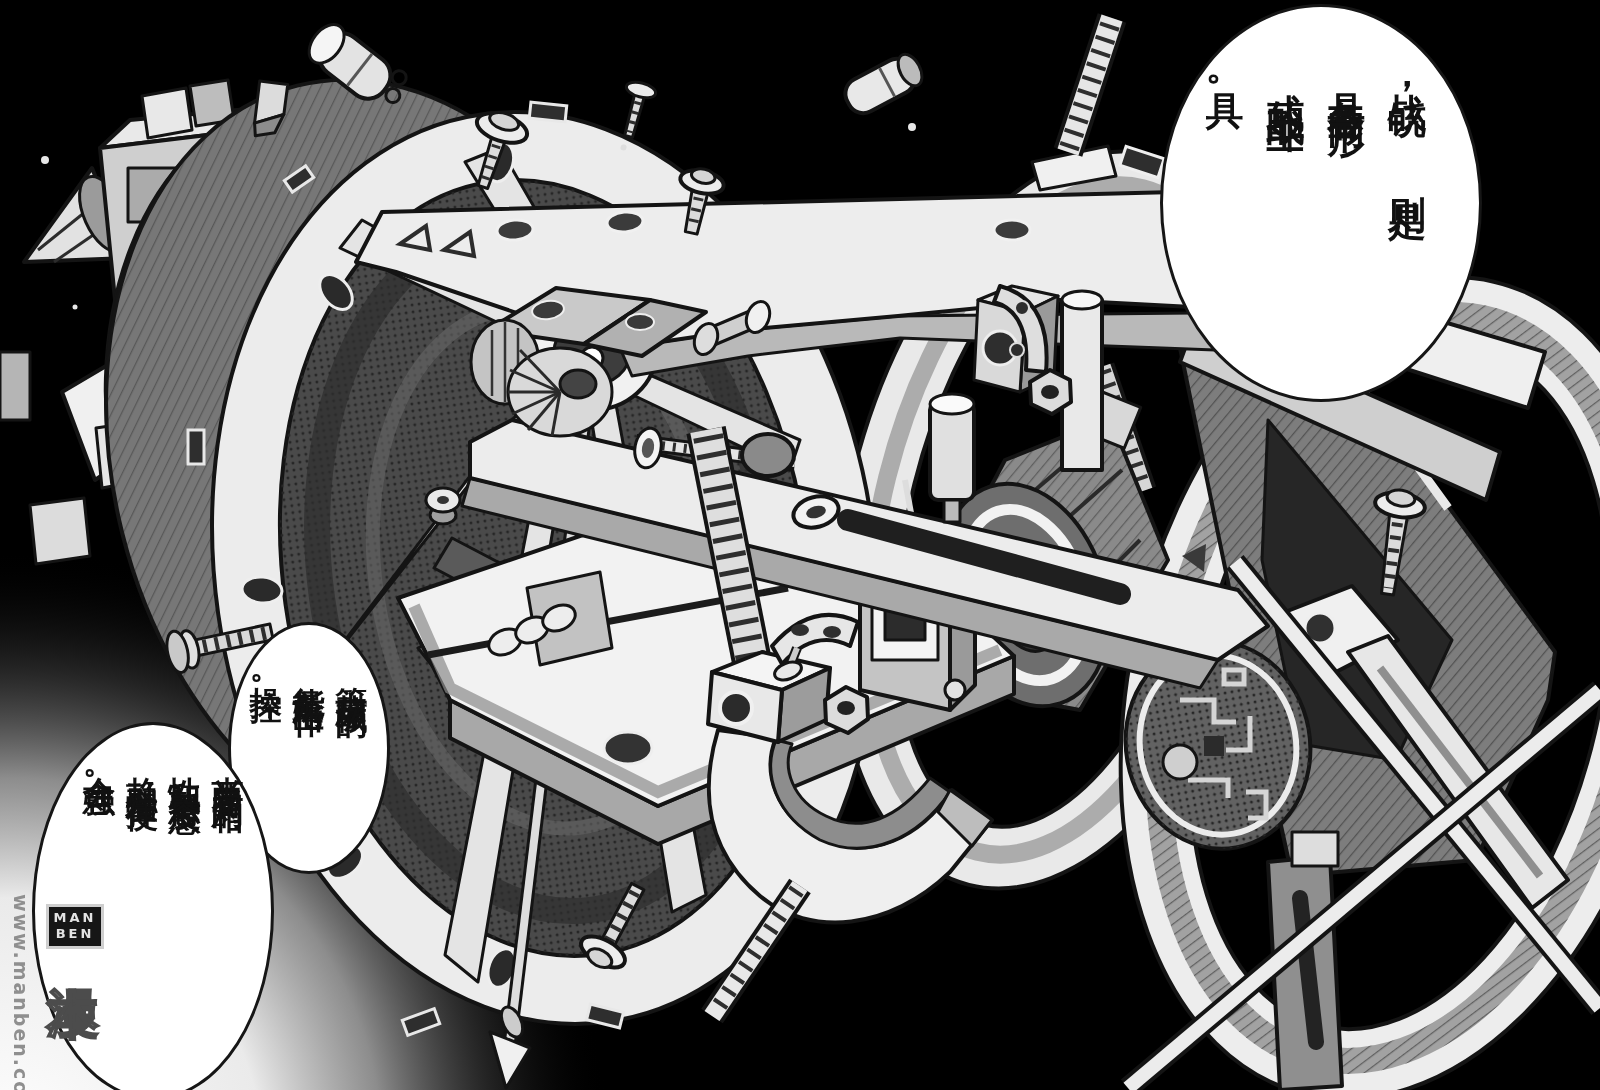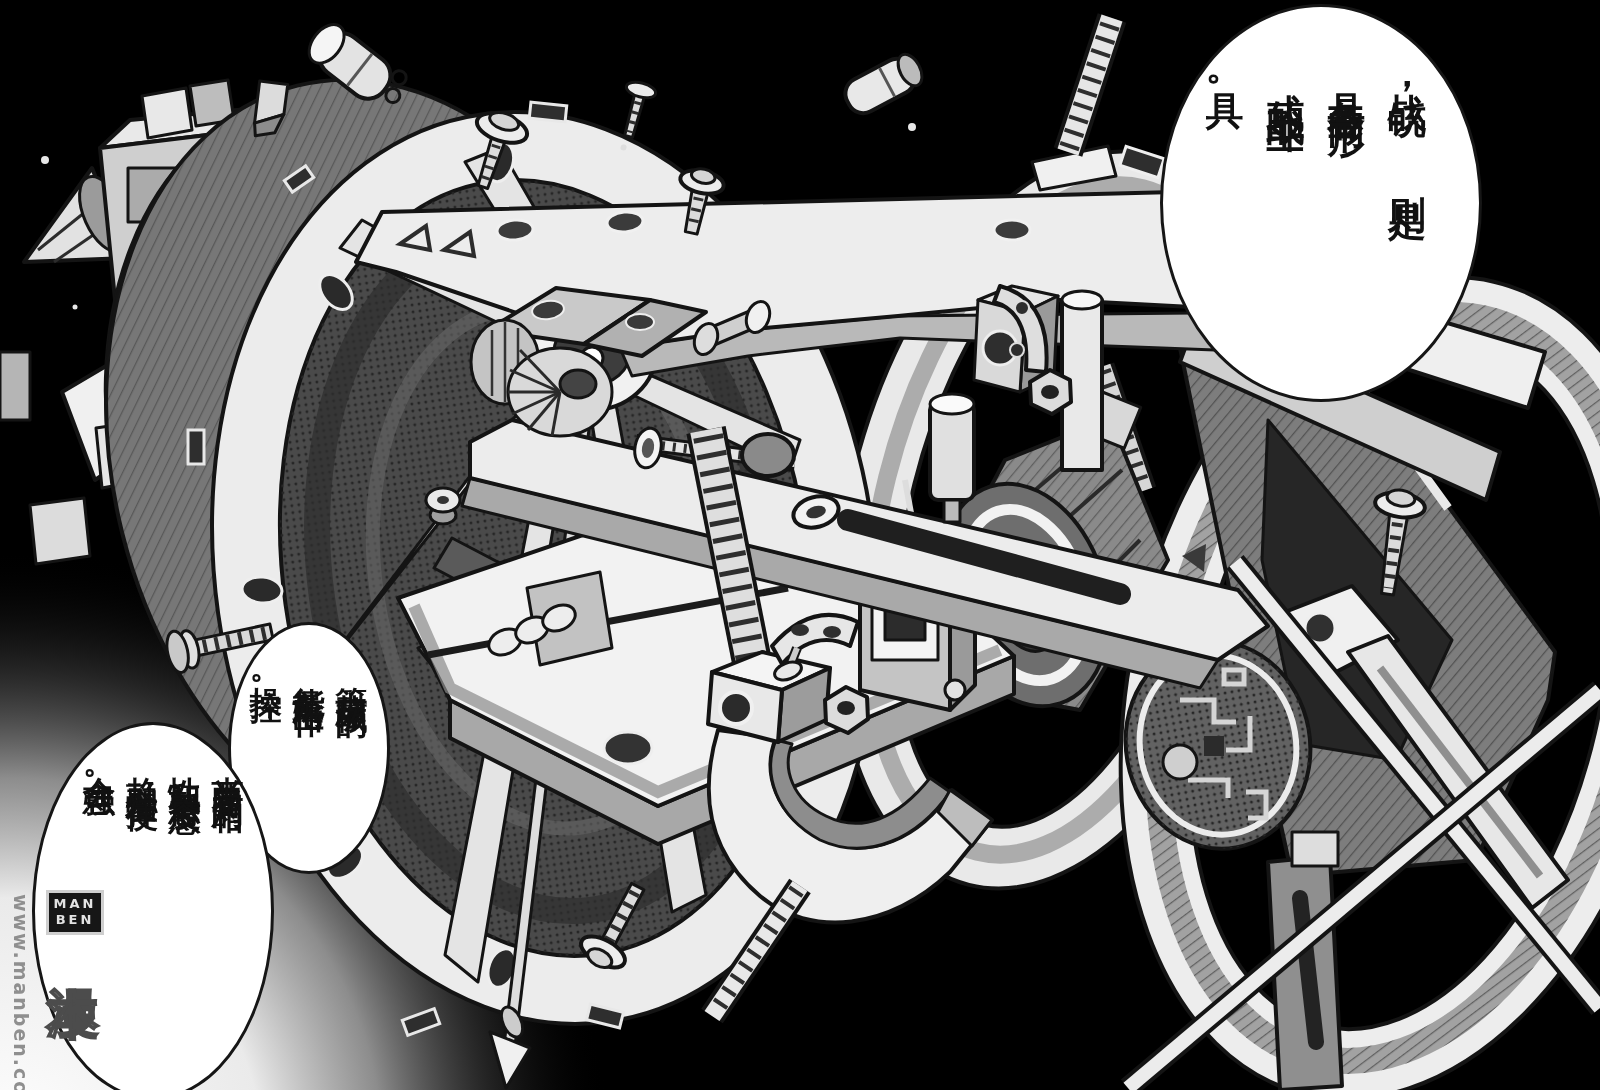--- a/index.html
+++ b/index.html
@@ -12,21 +12,21 @@
   .bubble{position:absolute;background:#fff;border-radius:50%;border:3px solid #161616;}
   .vtext{writing-mode:vertical-rl;text-orientation:upright;color:#111;font-weight:700;position:absolute;}
   .bt-right{top:56px;right:42px;font-size:38px;line-height:1.6;letter-spacing:7px;}
   .bt-small{font-size:32px;line-height:1.34;letter-spacing:5px;}
   .bt-lu{top:36px;right:14px;}
   .bt-ll{top:26px;right:22px;}
   .tcol{display:block;}
   .watermark{position:absolute;left:8px;top:888px;width:110px;height:202px;z-index:30;}
   .wm-url{position:absolute;left:2px;top:6px;writing-mode:vertical-rl;text-orientation:mixed;
           font-size:19px;font-weight:700;color:#8f8f8f;letter-spacing:2px;height:196px;}
-  .wm-box{position:absolute;left:38px;top:2px;width:52px;border:3px solid #cfcfcf;background:#161616;
+  .wm-box{position:absolute;left:38px;top:16px;width:52px;border:3px solid #cfcfcf;background:#161616;
           color:#e3e3e3;font-size:13px;font-weight:700;text-align:center;line-height:1.25;
           letter-spacing:3px;padding:3px 0;}
   .wm-chars{position:absolute;left:36px;top:58px;writing-mode:vertical-rl;text-orientation:upright;
             font-size:52px;line-height:1.1;font-weight:900;color:#dedede;
             -webkit-text-stroke:2px #4c4c4c;}
 </style>
 </head>
 <body>
 
 <div class="stage">

